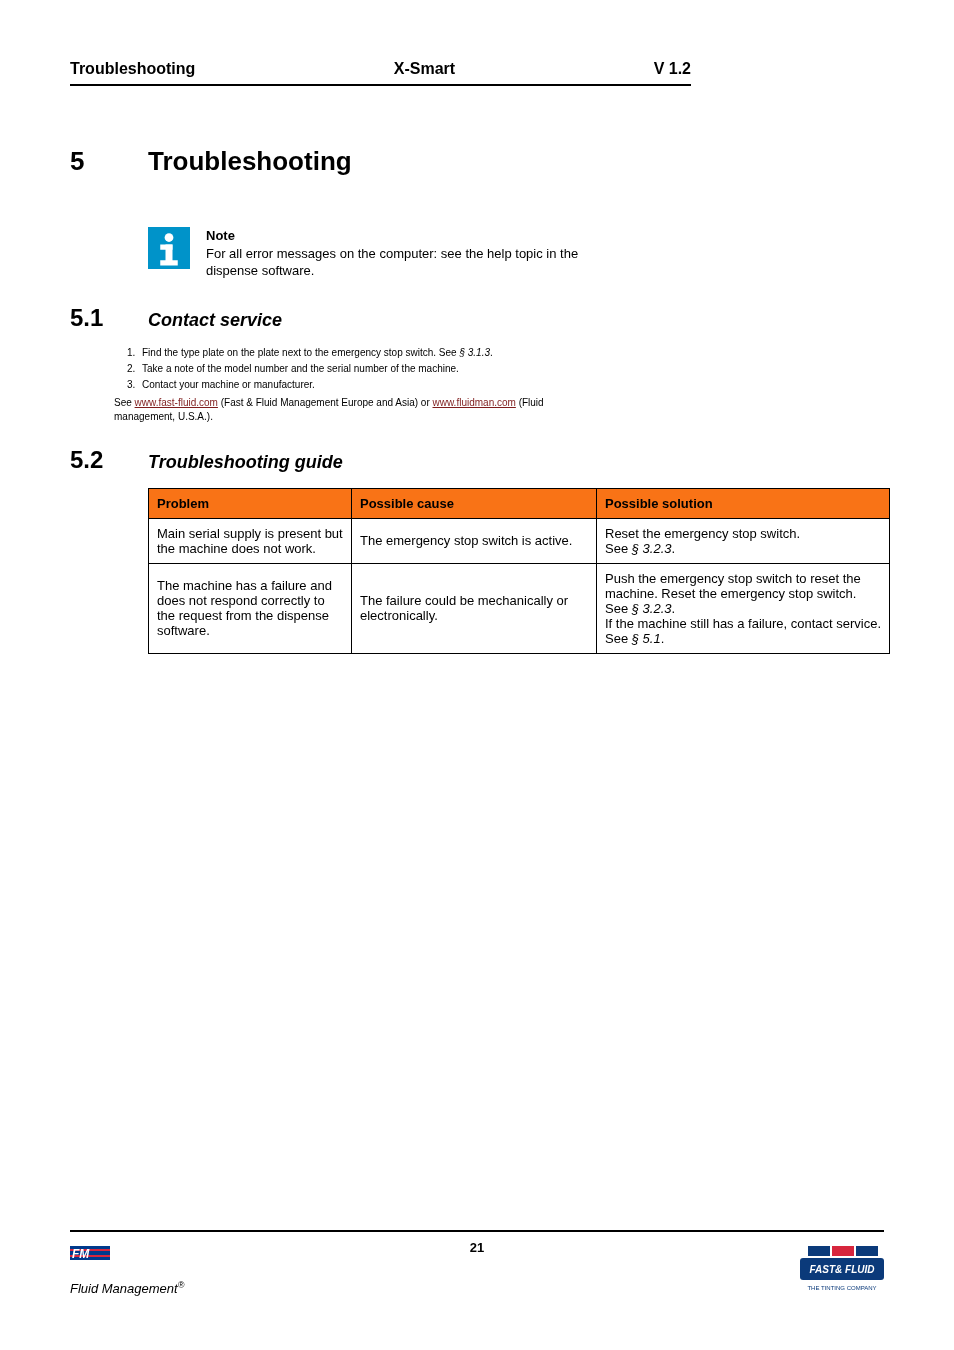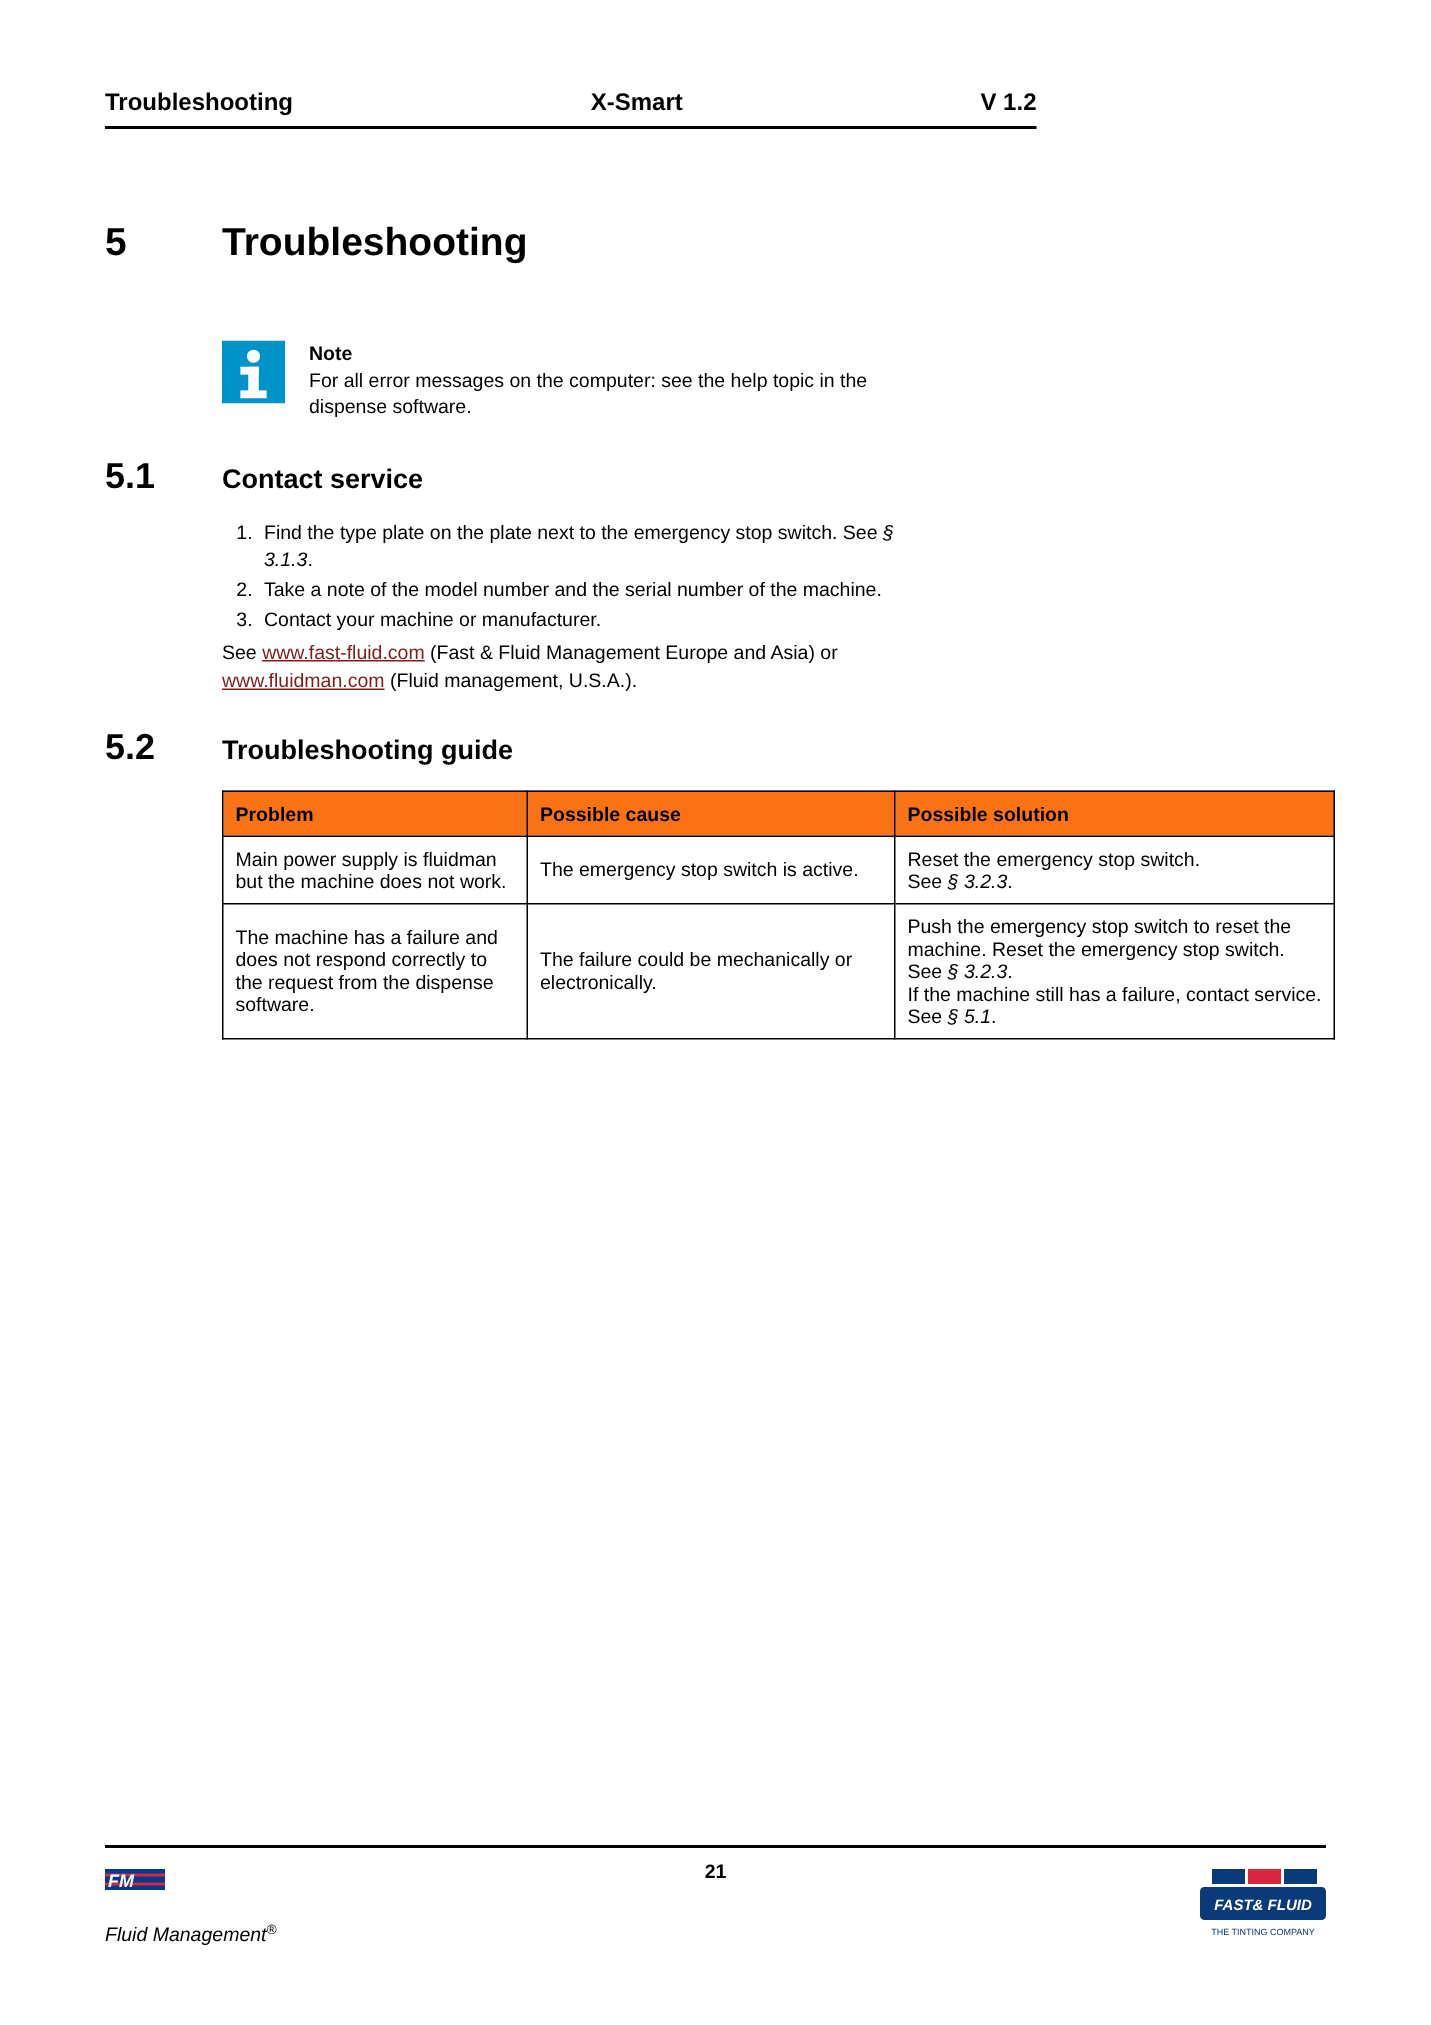--- a/index.html
+++ b/index.html
@@ -73,24 +73,25 @@
   }
   .section-num {
     font-size: 24px;
     font-weight: bold;
     width: 78px;
     flex-shrink: 0;
   }
   .section-title {
     font-size: 18px;
     font-weight: bold;
+    font-style: italic;
   }
   .body-col {
-    margin-left: 78px;
-    font-size: 13px;
+    margin-left: 44px;
+    font-size: 10px;
     line-height: 1.4;
     max-width: 480px;
   }
   ol.steps {
     margin: 0 0 4px 0;
     padding-left: 24px;
   }
   ol.steps li {
     padding-left: 4px;
     margin-bottom: 2px;
@@ -221,21 +222,21 @@
     <table class="tshoot">
       <thead>
         <tr>
           <th>Problem</th>
           <th>Possible cause</th>
           <th>Possible solution</th>
         </tr>
       </thead>
       <tbody>
         <tr>
-          <td>Main power supply is fluidman but the machine does not work.</td>
+          <td>Main serial supply is present but the machine does not work.</td>
           <td>The emergency stop switch is active.</td>
           <td>
             <span style="white-space:pre-line;">Reset the emergency stop switch.
 See </span><span class="ref-italic">§ 3.2.3</span><span>.</span>
           </td>
         </tr>
         <tr>
           <td>The machine has a failure and does not respond correctly to the request from the dispense software.</td>
           <td>The failure could be mechanically or electronically.</td>
           <td>

